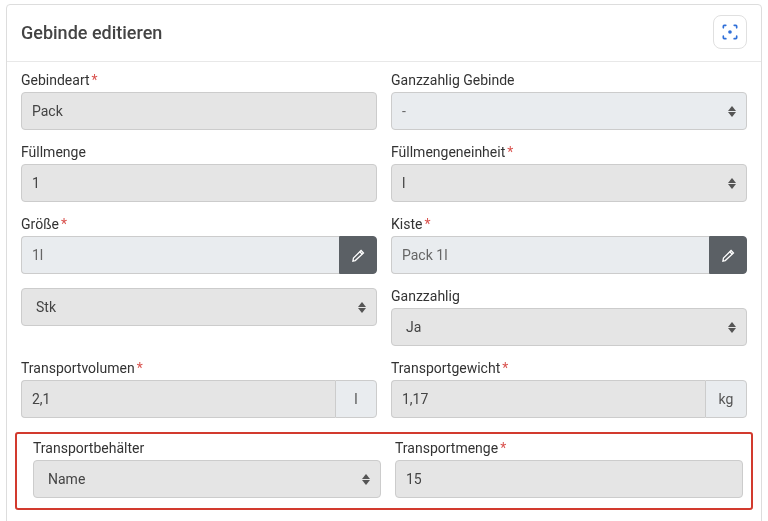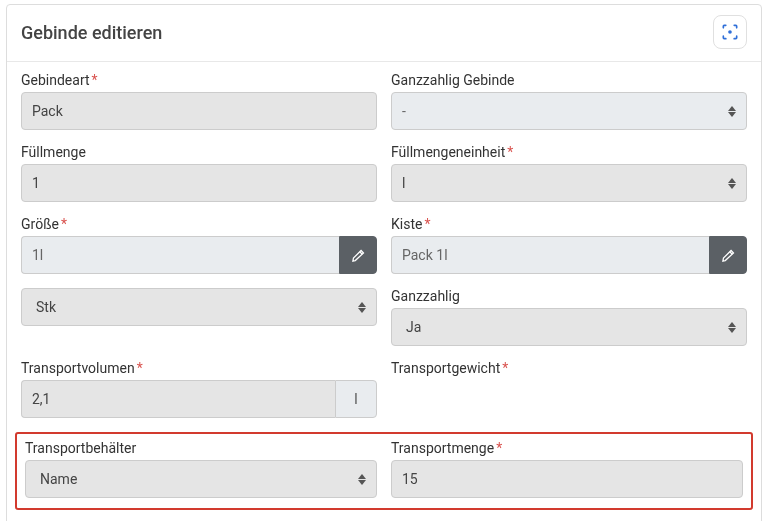--- a/index.html
+++ b/index.html
@@ -113,21 +113,21 @@
   .caret .up, .caret .down {
     width: 0; height: 0;
     border-left: 4px solid transparent;
     border-right: 4px solid transparent;
   }
   .caret .up { border-bottom: 5px solid #555; }
   .caret .down { border-top: 5px solid #555; }
   .highlight-box {
     border: 2px solid #d23a2e;
     border-radius: 3px;
-    padding: 6px 8px 10px 8px;
+    padding: 6px 8px 10px 16px;
     margin: 0 -6px 0 -6px;
   }
   .highlight-box .form-row { margin-bottom: 0; }
   .select .value { padding-left: 4px; }
 </style>
 </head>
 <body>
 
 <div class="panel">
 
@@ -262,20 +262,28 @@
           </div>
           <div class="addon-unit">
             <span>l</span>
           </div>
         </div>
       </div>
       <div class="form-col">
         <label class="field-label">
           <span>Transportgewicht</span><span class="req">*</span>
         </label>
+        <div class="input-group">
+          <div class="input">
+            <span>1,17</span>
+          </div>
+          <div class="addon-unit">
+            <span>kg</span>
+          </div>
+        </div>
       </div>
     </div>
 
     <div class="highlight-box">
       <div class="form-row">
         <div class="form-col">
           <label class="field-label">
             <span>Transportbehälter</span>
           </label>
           <div class="select">

